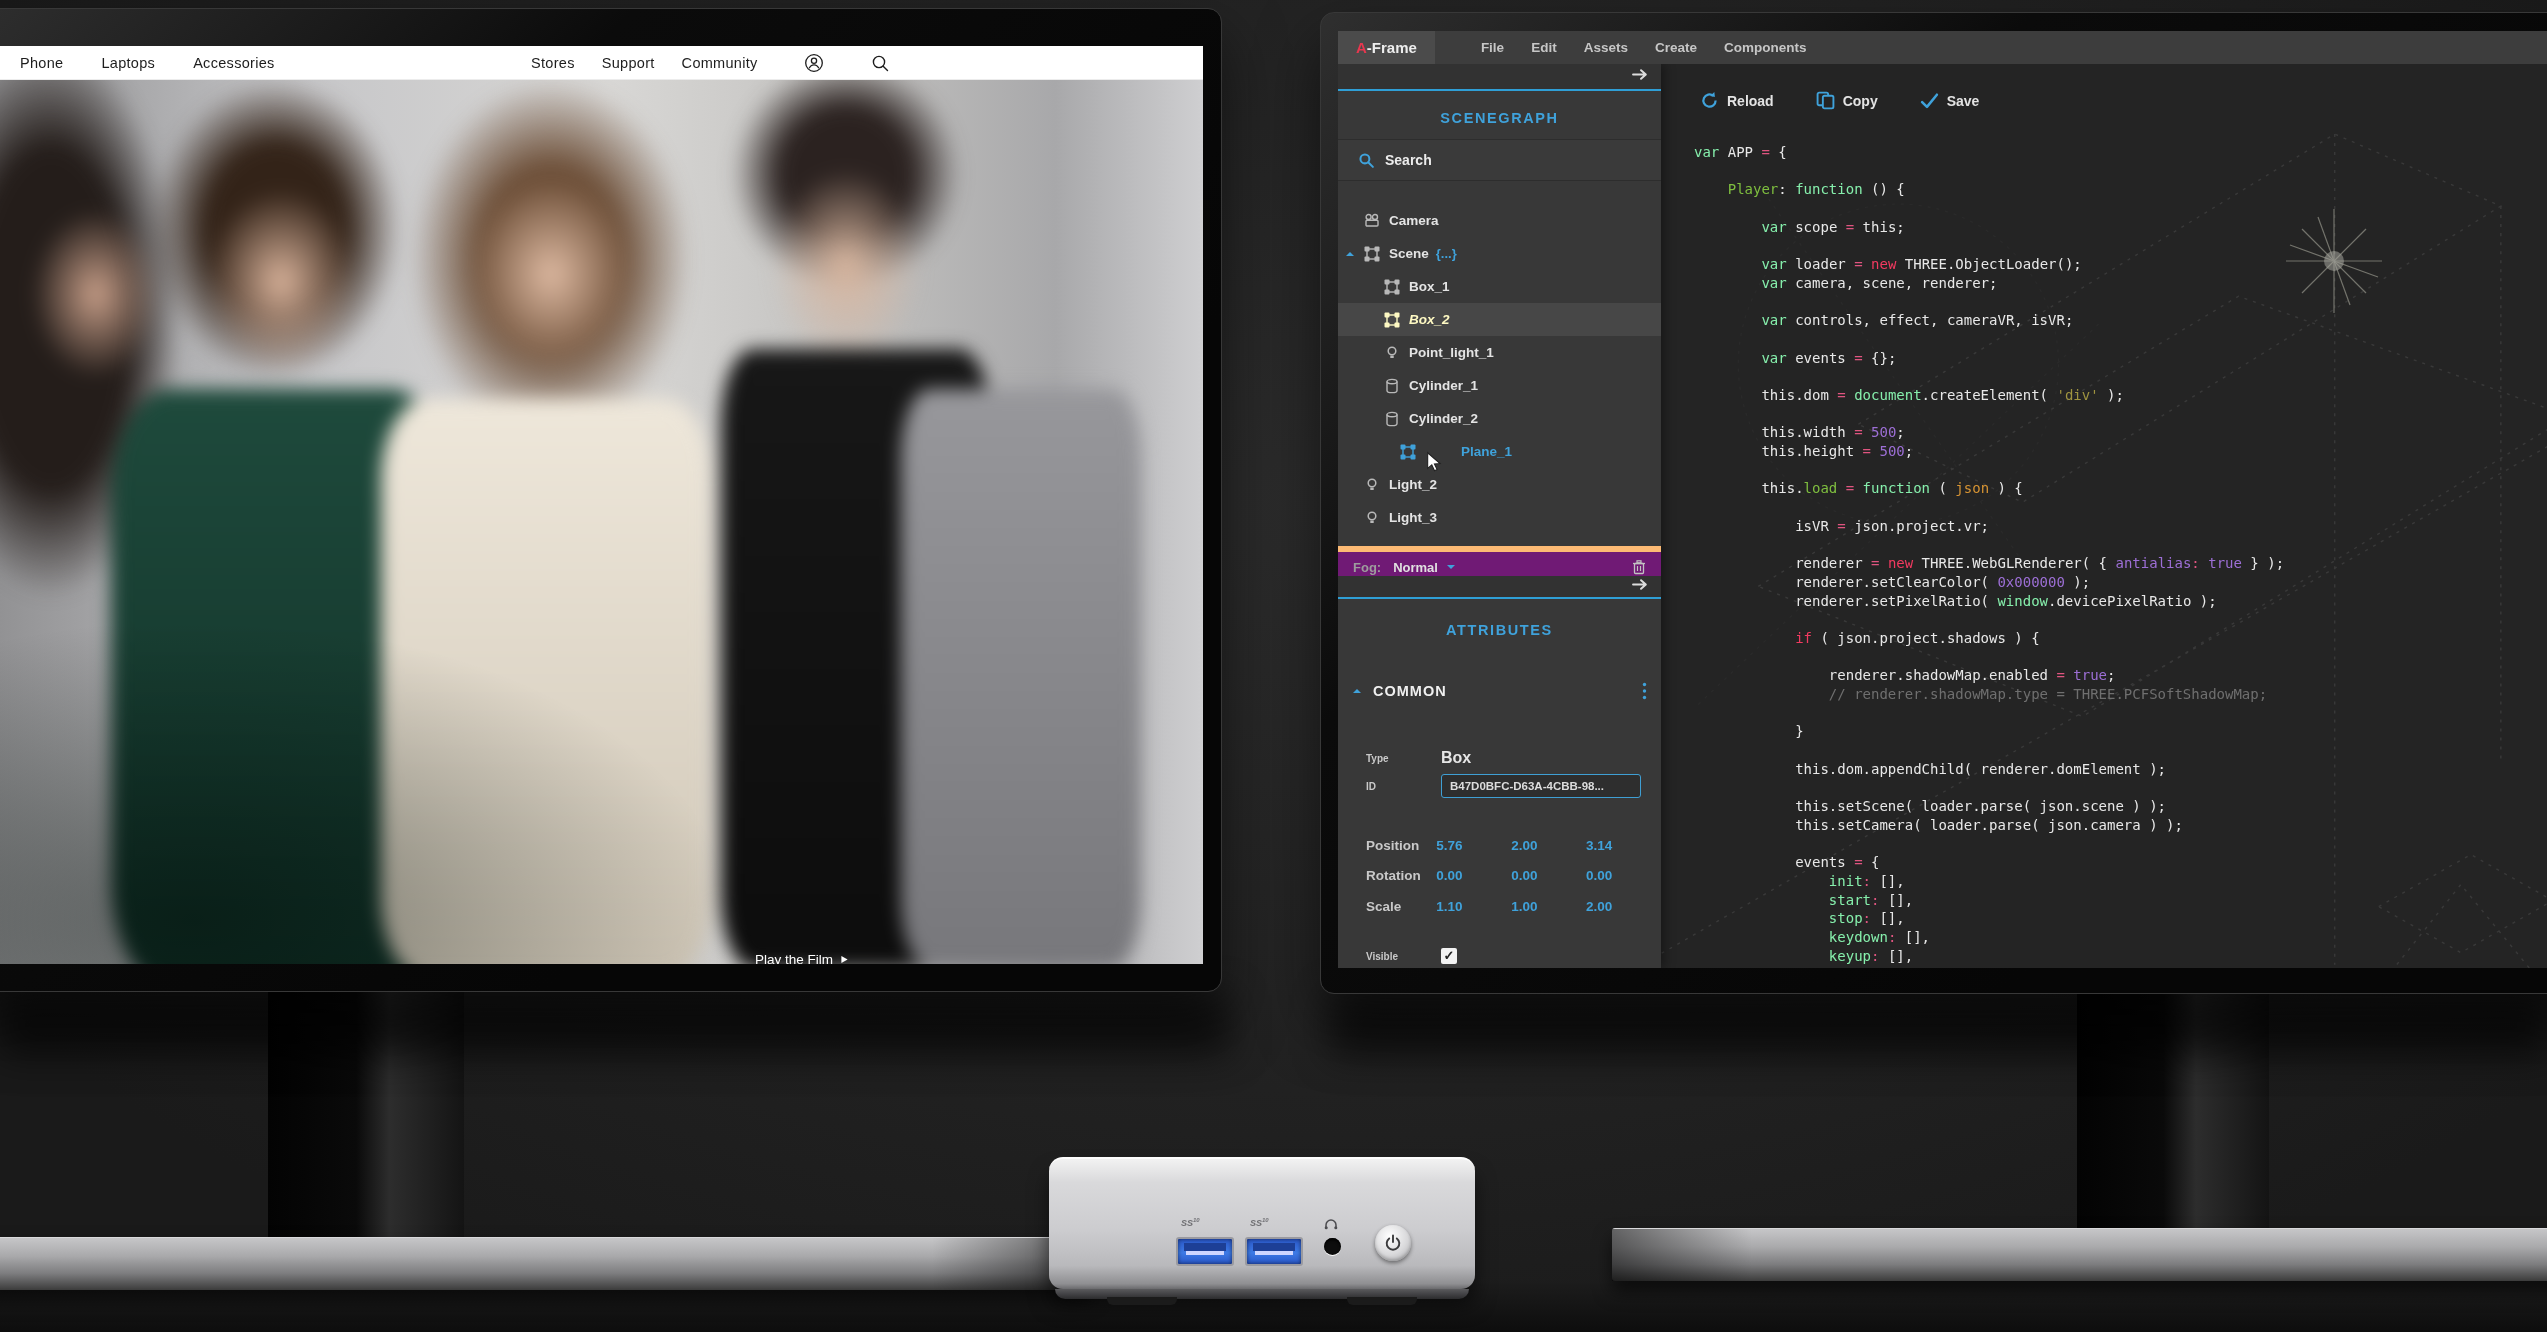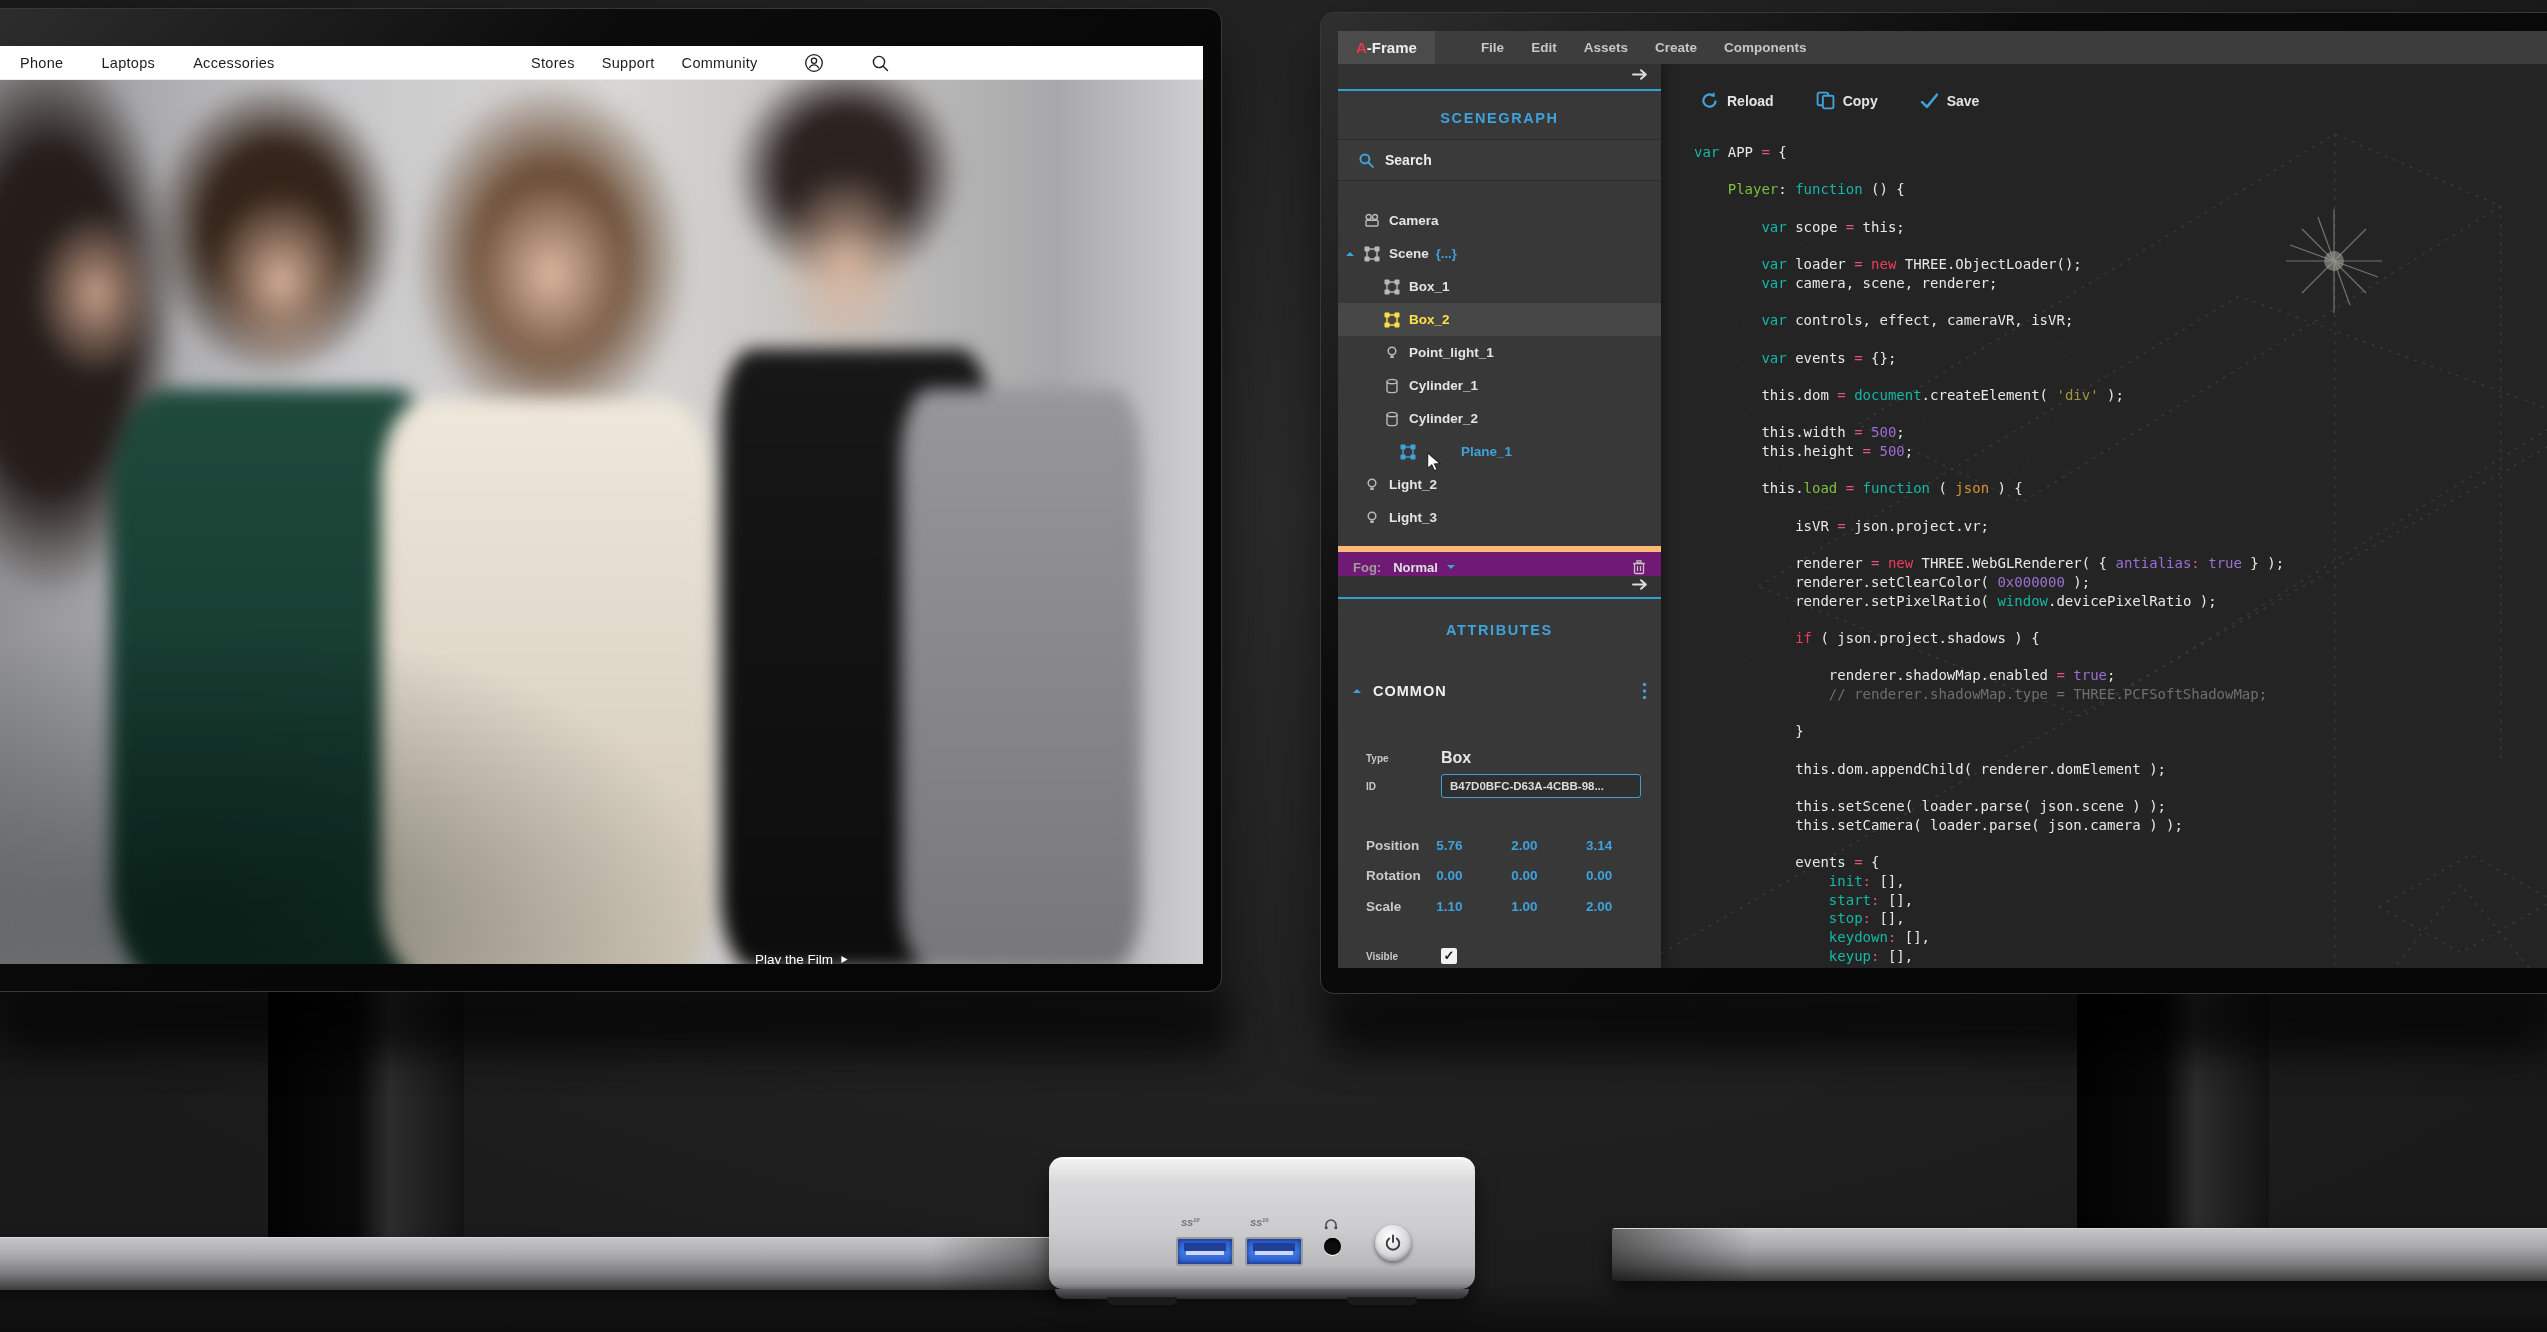--- a/index.html
+++ b/index.html
@@ -59,21 +59,21 @@
   .flare{position:absolute;left:936px;top:137px;width:120px;height:120px;opacity:.75;}
   
   .toolbar{position:absolute;left:362px;top:27px;display:flex;gap:42px;z-index:10;}
   .tbtn{display:flex;align-items:center;gap:8px;cursor:pointer;}
   .tbtn .ic{width:19px;height:19px;color:#3fa2db;}
   .tbtn .lb{font-size:14px;font-weight:700;color:#e3e3e3;}
   
   .code{position:absolute;left:356px;top:79px;right:0;bottom:0;z-index:6;
     font-family:"DejaVu Sans Mono",monospace;font-size:14px;line-height:18.7px;white-space:pre;}
   .code-line{height:18.7px;}
-  .tk-w{color:#e8e8e8;} .tk-k{color:#14b8a6;text-align:center;} .tk-g{color:#7fbf3f;} .tk-pk{color:#e05580;}
+  .tk-w{color:#e8e8e8;} .tk-k{color:#86efac;text-align:center;} .tk-g{color:#7fbf3f;} .tk-pk{color:#e05580;}
   .tk-r{color:#f23a60;} .tk-pu{color:#9d6fd6;} .tk-o{color:#d79433;} .tk-s{color:#9f9440;} .tk-c{color:#6f6f6f;}
   
   .panel{position:absolute;left:0;top:33px;width:323px;bottom:0;background:#383838;z-index:20;
     box-shadow:4px 0 10px rgba(0,0,0,.35);}
   .strip{position:absolute;left:0;width:100%;height:25px;background:#323232;border-bottom:2px solid #2f9fd6;}
   .strip .arrow{position:absolute;right:12px;top:3px;width:17px;height:15px;color:#dcdcdc;cursor:pointer;}
   .strip1{top:0;}
   .strip2{top:512px;height:21px;}
   .strip2 .arrow{top:1px;}
   .panel-header{position:absolute;left:0;width:100%;text-align:center;color:#3fa2db;
@@ -84,21 +84,21 @@
     border-bottom:1px solid #2d2d2d;background:#3a3a3a;display:flex;align-items:center;cursor:text;}
   .search-row .ic{width:17px;height:17px;color:#3fa2db;margin-left:20px;}
   .search-row .lb{margin-left:10px;font-size:14px;font-weight:700;color:#ececec;}
   .tree{position:absolute;left:0;top:140px;width:100%;}
   .tree-row{position:relative;height:33px;display:flex;align-items:center;color:#e4e4e4;cursor:pointer;}
   .tree-row .caret{position:absolute;left:7px;width:10px;height:10px;color:#3fa2db;}
   .tree-row .ic{width:16px;height:16px;color:#b9b9b9;flex:none;}
   .tree-row.d0 .ic{margin-left:26px;} .tree-row.d1 .ic{margin-left:46px;}
   .tree-row .lb{margin-left:9px;font-size:13.5px;font-weight:700;}
   .tree-row .sfx{margin-left:7px;font-size:13px;font-weight:700;color:#3fa2db;}
-  .tree-row.selected{background:#474747;} .tree-row.selected .lb,.tree-row.selected .ic{color:#fde047;}
+  .tree-row.selected{background:#474747;} .tree-row.selected .lb,.tree-row.selected .ic{color:#fef9c3;font-style:italic;}
   .tree-row.hovered .lb,.tree-row.hovered .ic{color:#3fa2db;padding-left:36px;}
   .fog-row{position:absolute;left:0;top:482px;width:100%;height:30px;background:#701a75;border-top:6px solid #fdba74;
     display:flex;align-items:center;}
   .fog-row .flb{margin-left:15px;font-size:13px;color:#9d9d9d;font-weight:700;}
   .fog-row .fval{margin-left:12px;font-size:13px;color:#e0e0e0;font-weight:700;cursor:pointer;}
   .fog-row .caret{width:10px;height:10px;color:#3fa2db;margin-left:8px;cursor:pointer;}
   .fog-row .trash{position:absolute;right:14px;top:7px;width:16px;height:16px;color:#c2c2c2;cursor:pointer;}
   .common-row{position:absolute;left:0;top:612px;width:100%;height:30px;display:flex;align-items:center;cursor:pointer;}
   .common-row .caret{width:10px;height:10px;color:#3fa2db;margin-left:14px;}
   .common-row .lb{margin-left:11px;font-size:14.5px;font-weight:700;color:#f0f0f0;letter-spacing:1px;}

